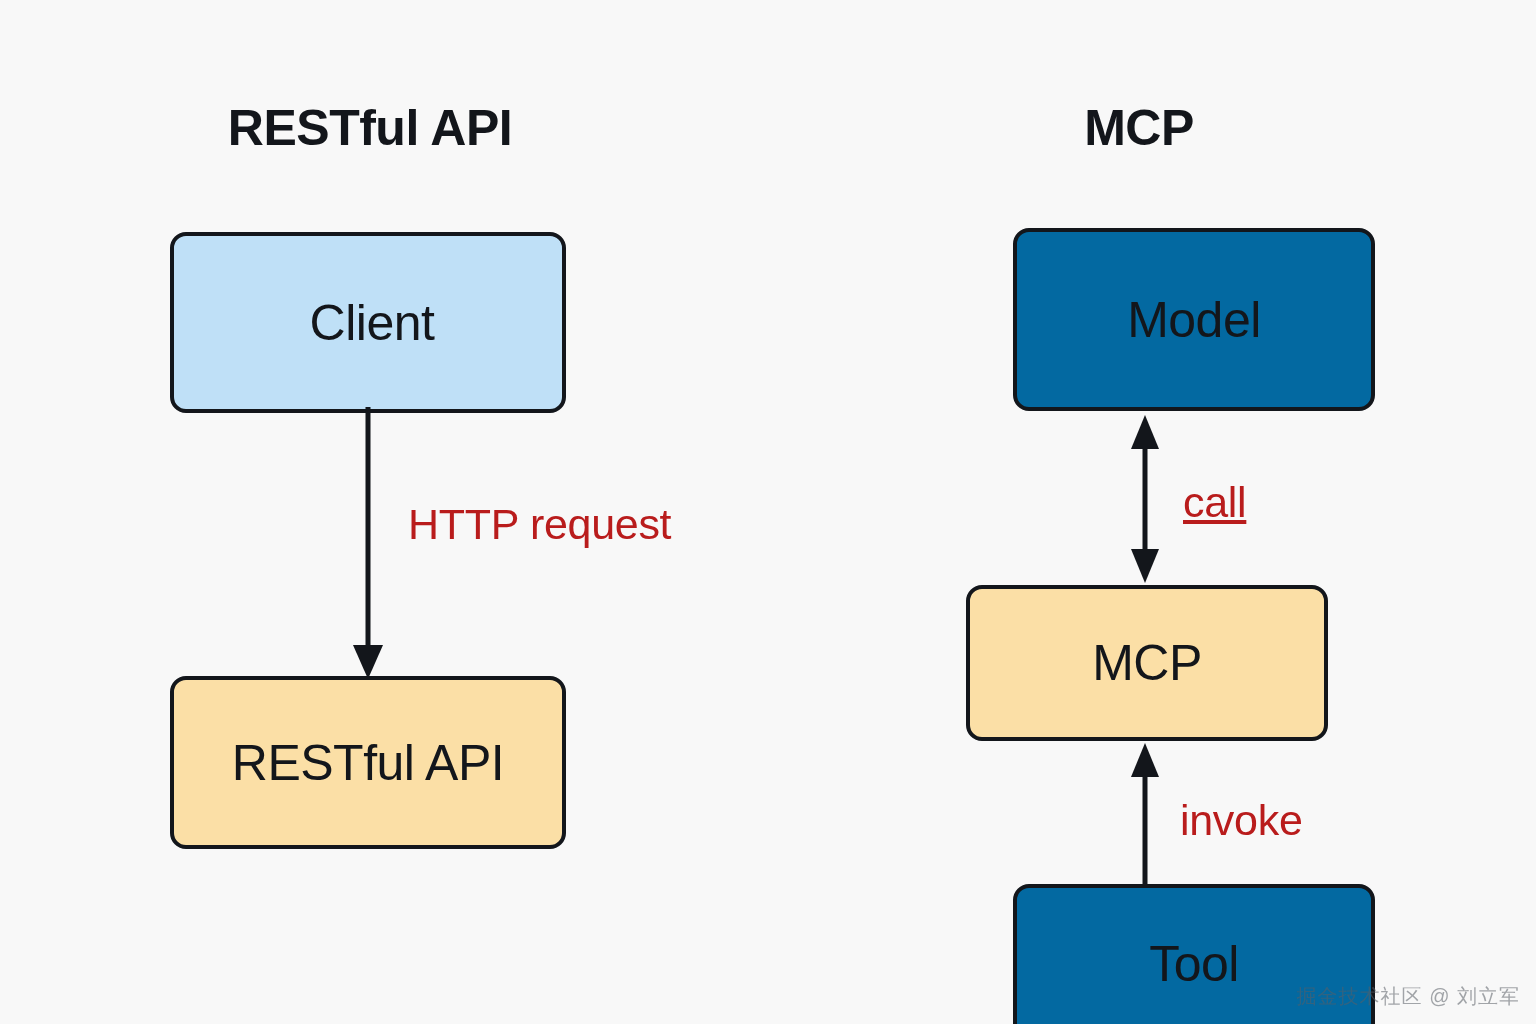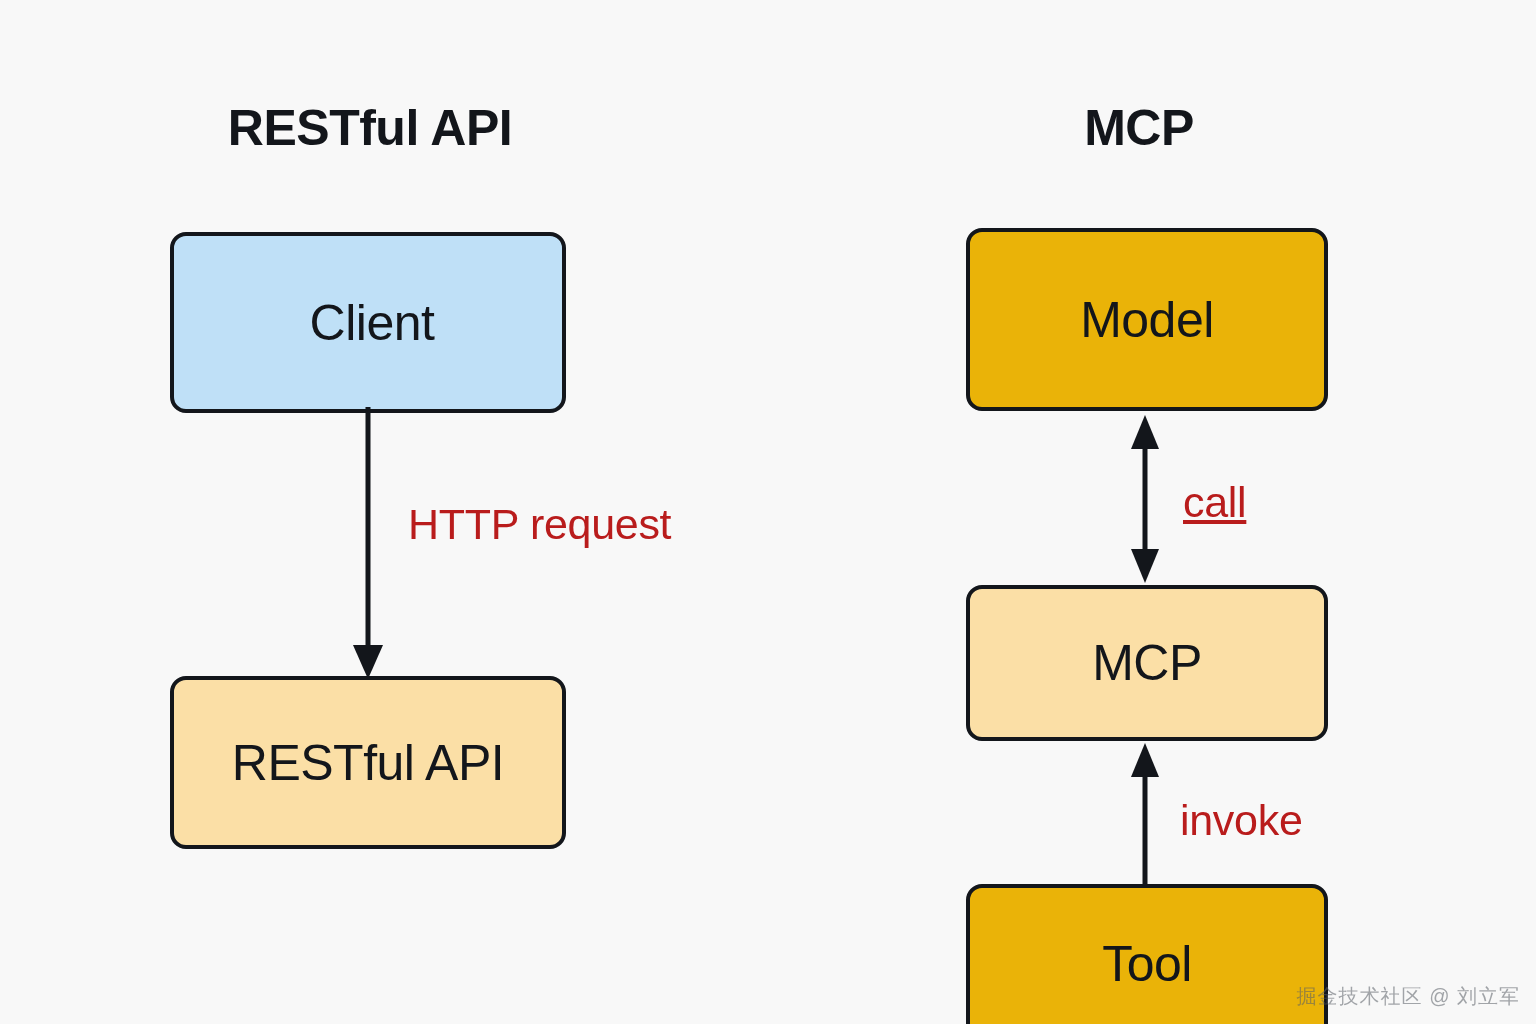--- a/index.html
+++ b/index.html
@@ -48,21 +48,21 @@
   }
   .node .node-label {
     font-size: 50px;
     line-height: 1;
     color: #13161b;
     letter-spacing: -0.5px;
     white-space: nowrap;
   }
   .c-blue   { background: #bfe0f7; padding-left: 8px; }
   .c-orange { background: #fbdfa6; }
-  .c-teal   { background: #eab308; }
+  .c-teal   { background: #0369a1; margin-left: 47px; }
 
   #node-client     { left: 170px;  top: 232px; width: 396px; height: 181px; }
   #node-restfulapi { left: 170px;  top: 676px; width: 396px; height: 173px; }
   #node-model      { left: 966px;  top: 228px; width: 362px; height: 183px; }
   #node-mcp        { left: 966px;  top: 585px; width: 362px; height: 156px; }
   #node-tool       { left: 966px;  top: 884px; width: 362px; height: 160px; }
 
   
   .connector {
     position: absolute;

